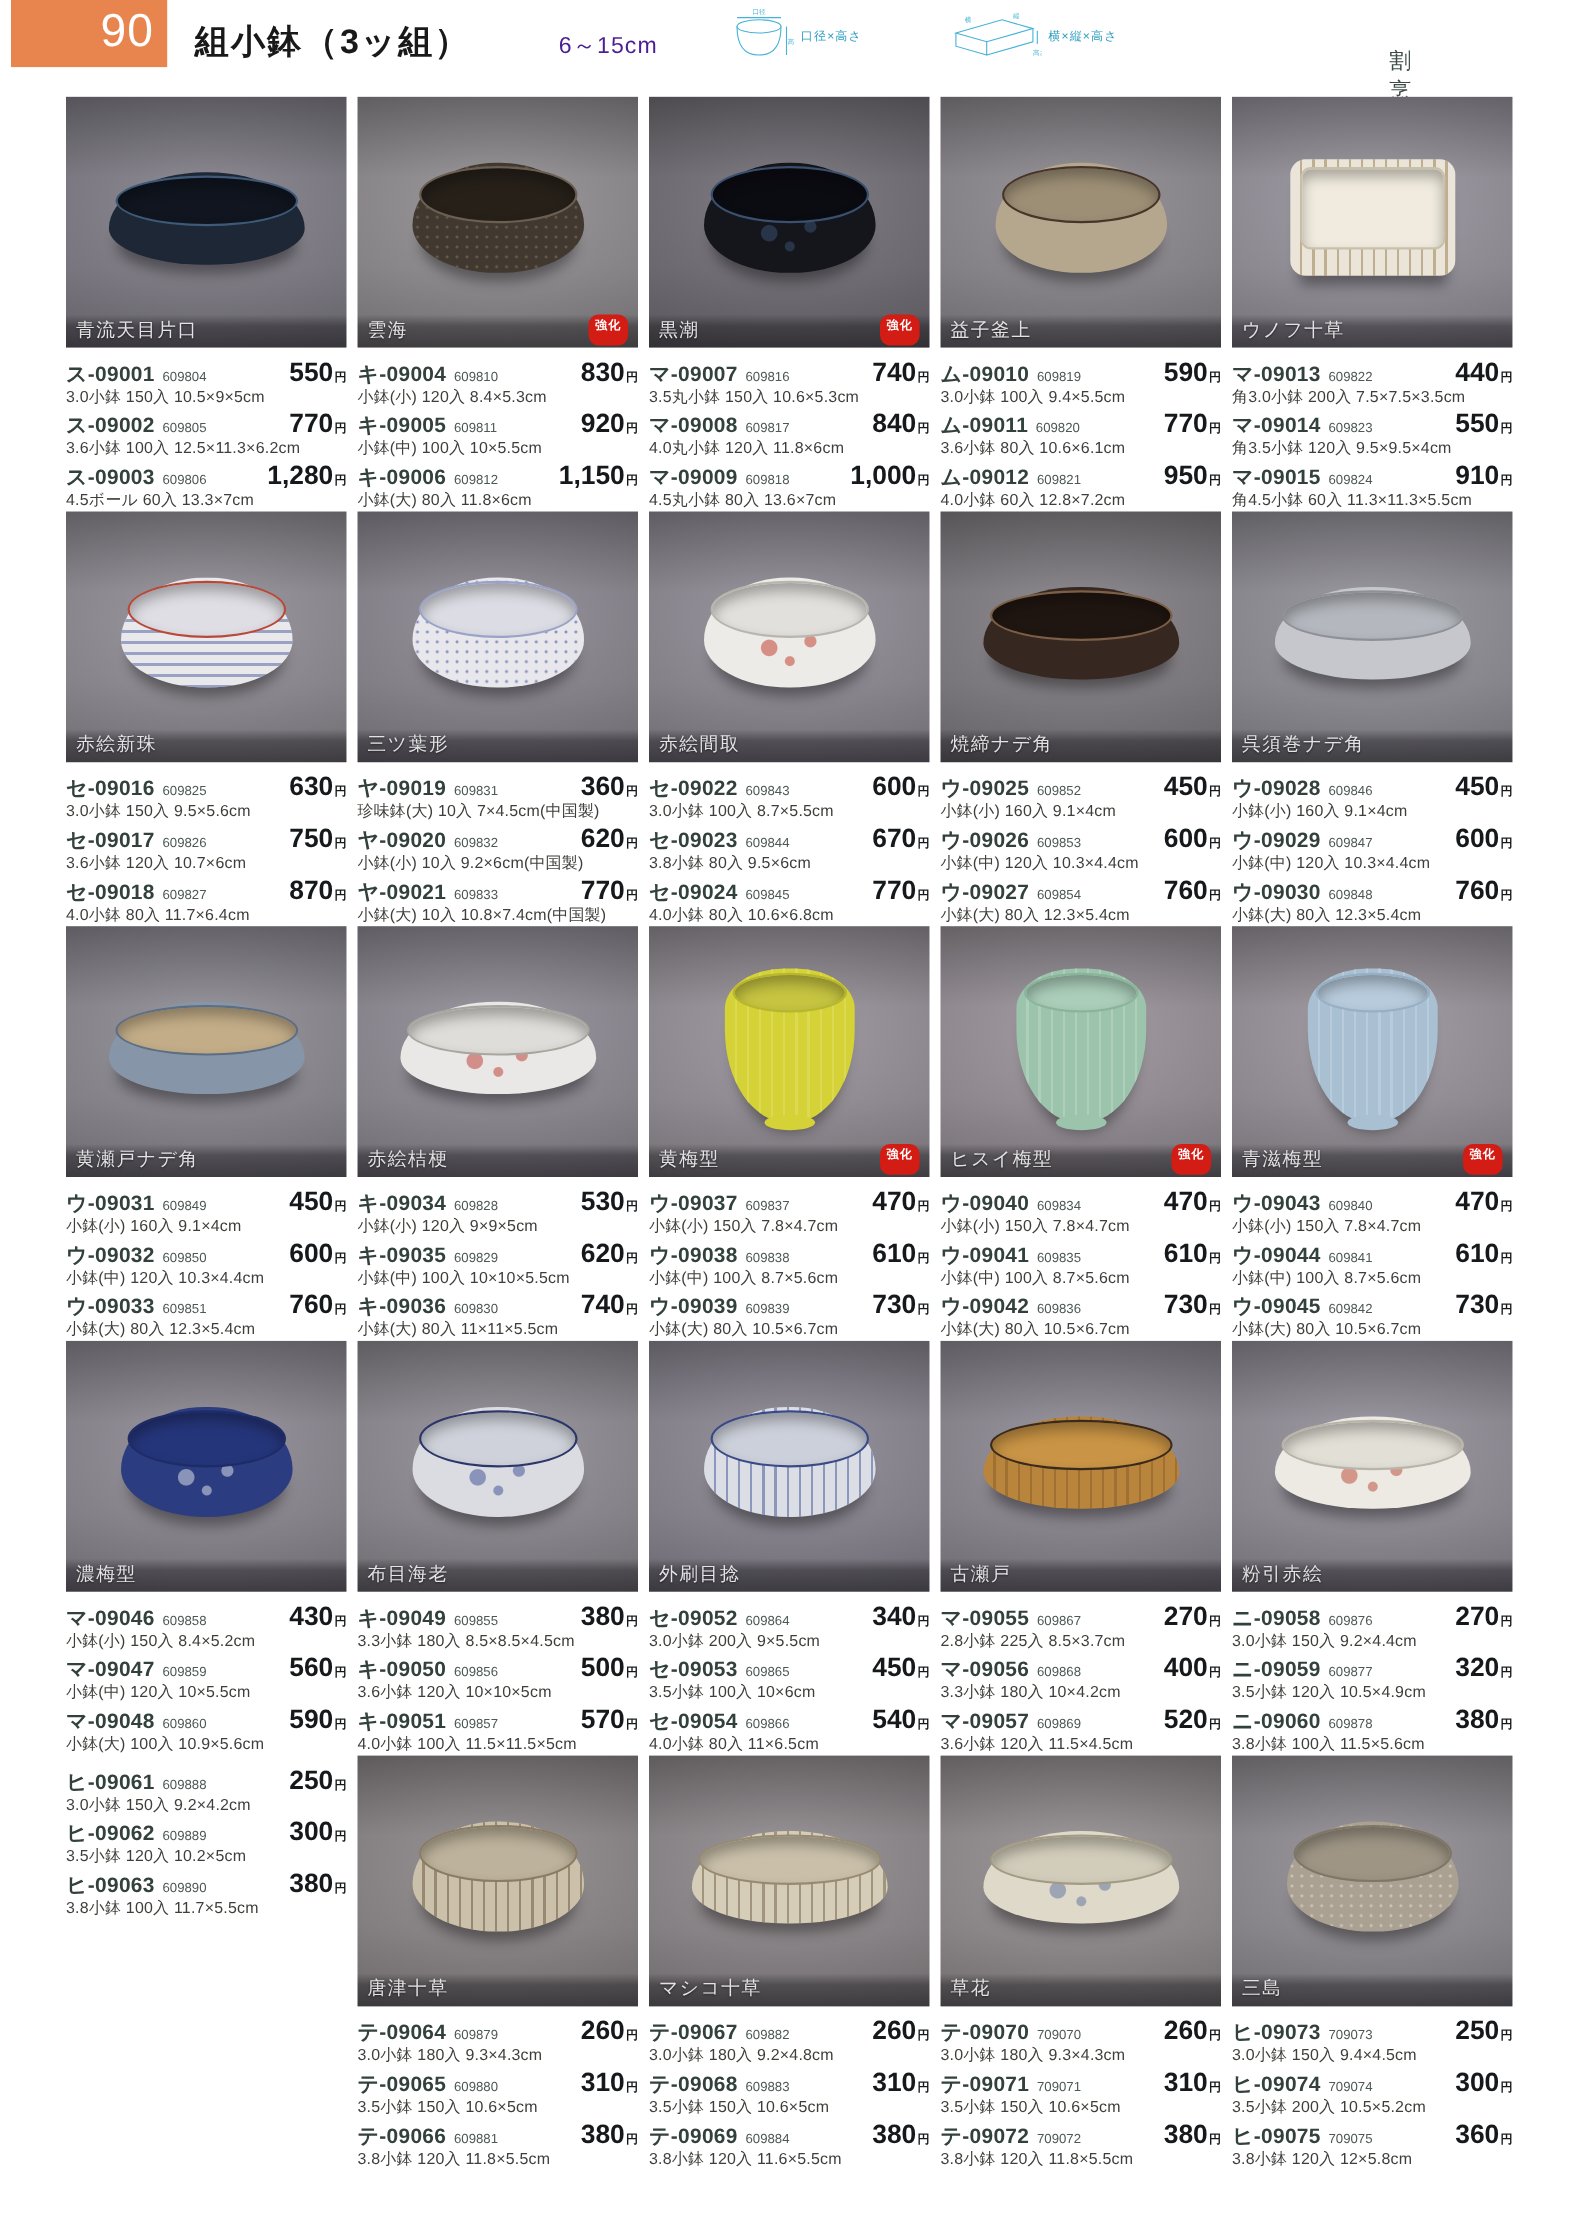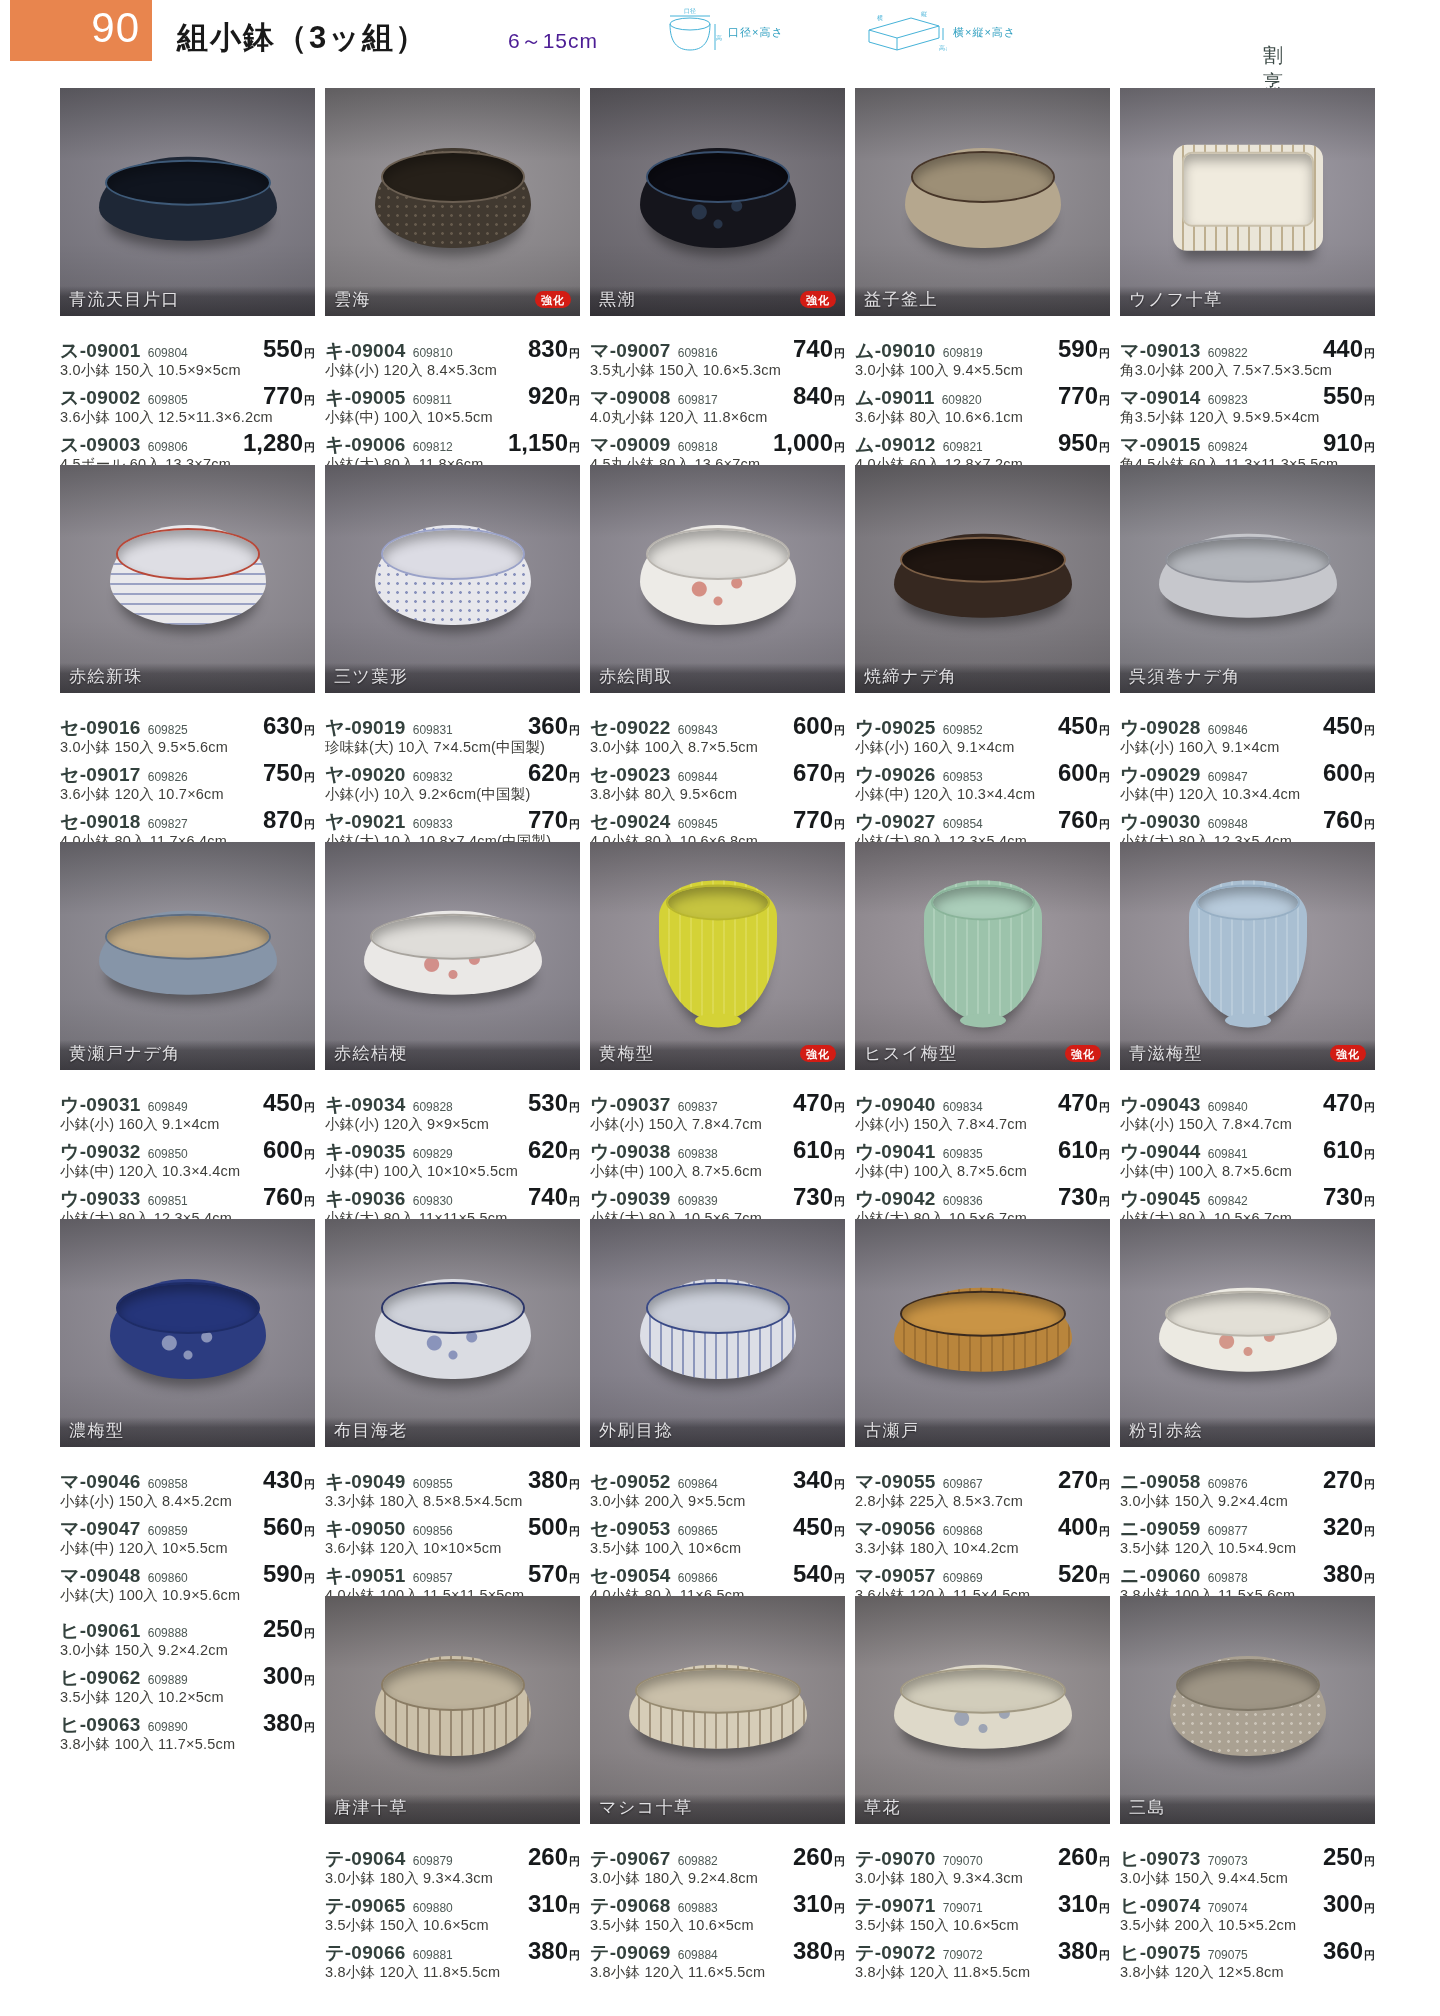--- a/index.html
+++ b/index.html
@@ -58,23 +58,23 @@
       radial-gradient(circle at 38% 64%, var(--deco) 0 7px, transparent 8px),
       radial-gradient(circle at 62% 58%, var(--deco) 0 5px, transparent 6px),
       radial-gradient(circle at 50% 76%, var(--deco) 0 4px, transparent 5px); }
   .pattern-none .bowl::before { background:none; }
 
   .plabel { position:absolute; left:0; right:0; bottom:0; height:30px; display:flex; align-items:center;
     gap:6px; padding:0 9px 3px;
     background:linear-gradient(180deg, rgba(15,14,18,0) 0%, rgba(15,14,18,.38) 35%, rgba(15,14,18,.52)); }
   .pname { color:#e3e2e5; font-size:17px; letter-spacing:1.5px; text-shadow:0 1px 2px rgba(0,0,0,.55); white-space:nowrap; }
   .badge { margin-left:auto; background:#d21c14; color:#fff; font-size:11px; font-weight:700;
-    padding:2px 6px 0; border-radius:9px; letter-spacing:1px; white-space:nowrap; }
-
-  .items { padding-top:19px; }
+    padding:2px 6px 11px; border-radius:9px; letter-spacing:1px; white-space:nowrap; }
+
+  .items { padding-top:9px; }
   .item-top { display:flex; align-items:baseline; height:26px; }
   .code { font-size:19px; font-weight:700; color:#33413d; letter-spacing:.3px; white-space:nowrap; }
   .ino { font-size:12px; color:#4c5854; margin-left:7px; white-space:nowrap; }
   .price { margin-left:auto; font-size:24px; font-weight:700; color:#16191b; white-space:nowrap; }
   .yen { font-size:11px; font-weight:700; color:#16191b; margin-left:1px; }
   .size { font-size:14.5px; color:#3e3e3a; height:21px; white-space:nowrap; letter-spacing:.2px; }
 </style>
 </head>
 <body>
 

